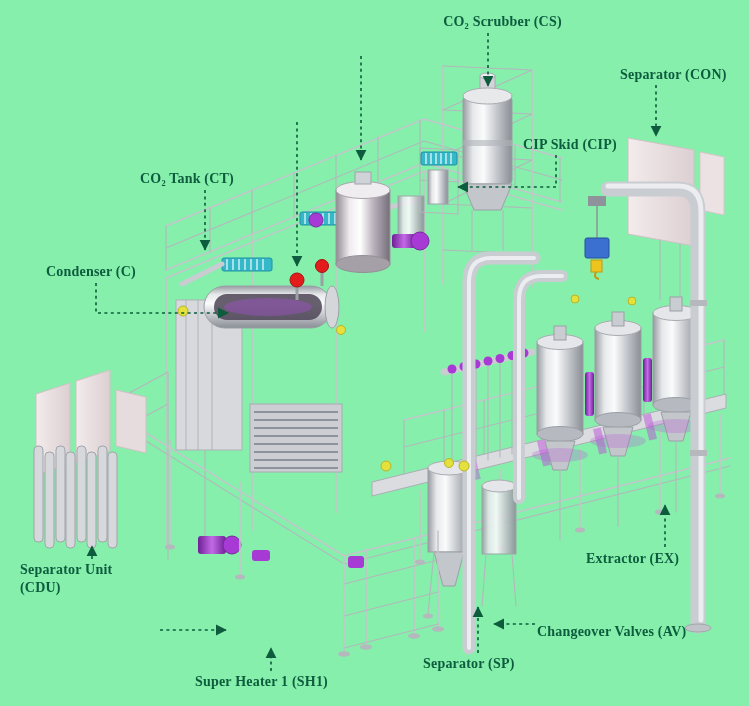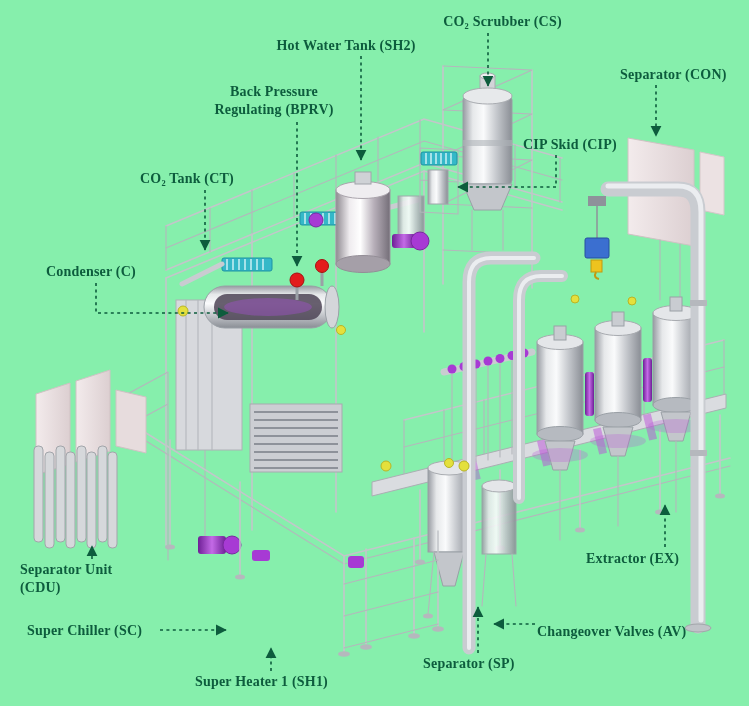--- a/index.html
+++ b/index.html
@@ -283,32 +283,26 @@
     <path class="leader" marker-end="url(#arr)" d="M92 559 V546"></path>
     <path class="leader" marker-end="url(#arr)" d="M160 630 H226"></path>
     <path class="leader" marker-end="url(#arr)" d="M271 671 V648"></path>
     <path class="leader" marker-end="url(#arr)" d="M478 653 V607"></path>
     <path class="leader" marker-end="url(#arr)" d="M535 624 H494"></path>
     <path class="leader" marker-end="url(#arr)" d="M665 547 V505"></path>
   </g>
 </svg>
 
 <div class="label center" style="left:410px;top:13px;width:185px">CO₂ Scrubber (CS)</div>
-<div class="label center" style="left:255px;top:37px;width:182px">Hot Water Tank (SH2)</div>
 <div class="label" style="left:620px;top:66px">Separator (CON)</div>
-<div class="label center" style="left:192px;top:83px;width:164px">
-  <span class="ln">Back Pressure</span>
-  <span class="ln">Regulating (BPRV)</span>
-</div>
 <div class="label" style="left:523px;top:136px">CIP Skid (CIP)</div>
 <div class="label" style="left:140px;top:170px">CO₂ Tank (CT)</div>
 <div class="label" style="left:46px;top:263px">Condenser (C)</div>
 <div class="label" style="left:20px;top:561px">
   <span class="ln">Separator Unit</span>
   <span class="ln">(CDU)</span>
 </div>
-<div class="label" style="left:27px;top:622px">Super Chiller (SC)</div>
 <div class="label" style="left:195px;top:673px">Super Heater 1 (SH1)</div>
 <div class="label" style="left:423px;top:655px">Separator (SP)</div>
 <div class="label" style="left:537px;top:623px">Changeover Valves (AV)</div>
 <div class="label" style="left:586px;top:550px">Extractor (EX)</div>
 
 </div>
 
 </body></html>

